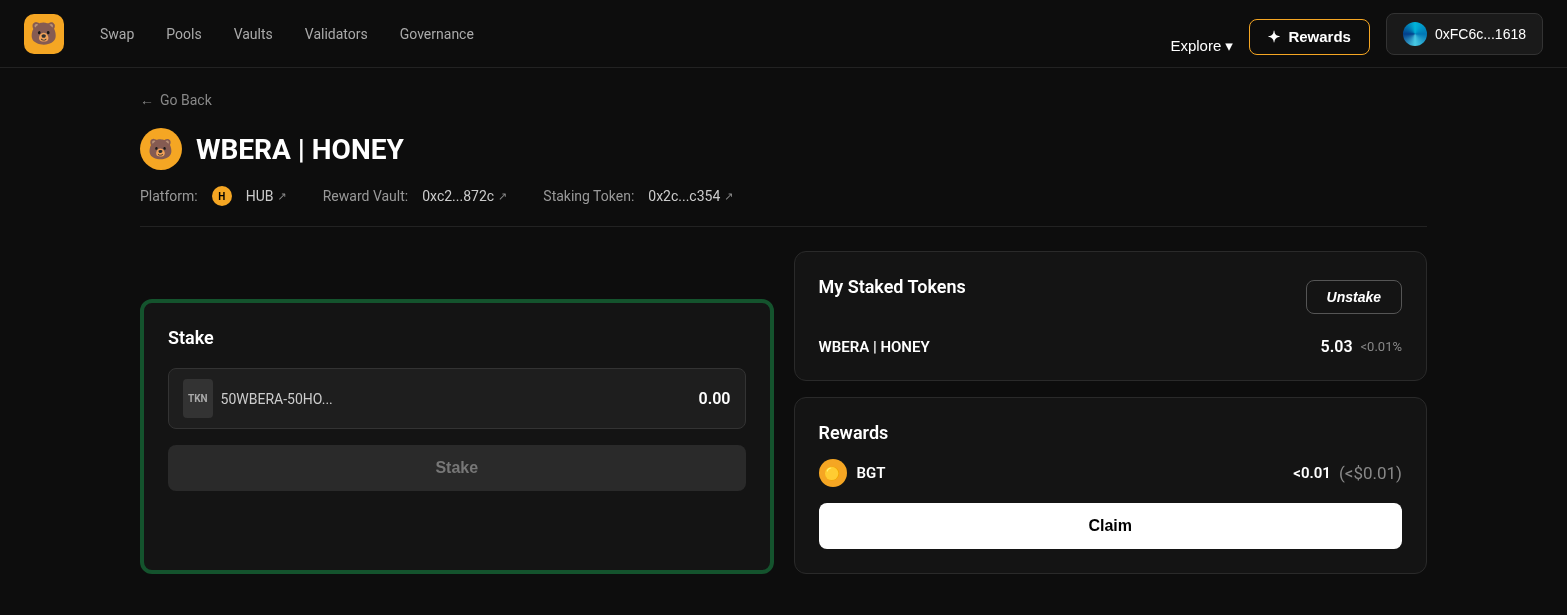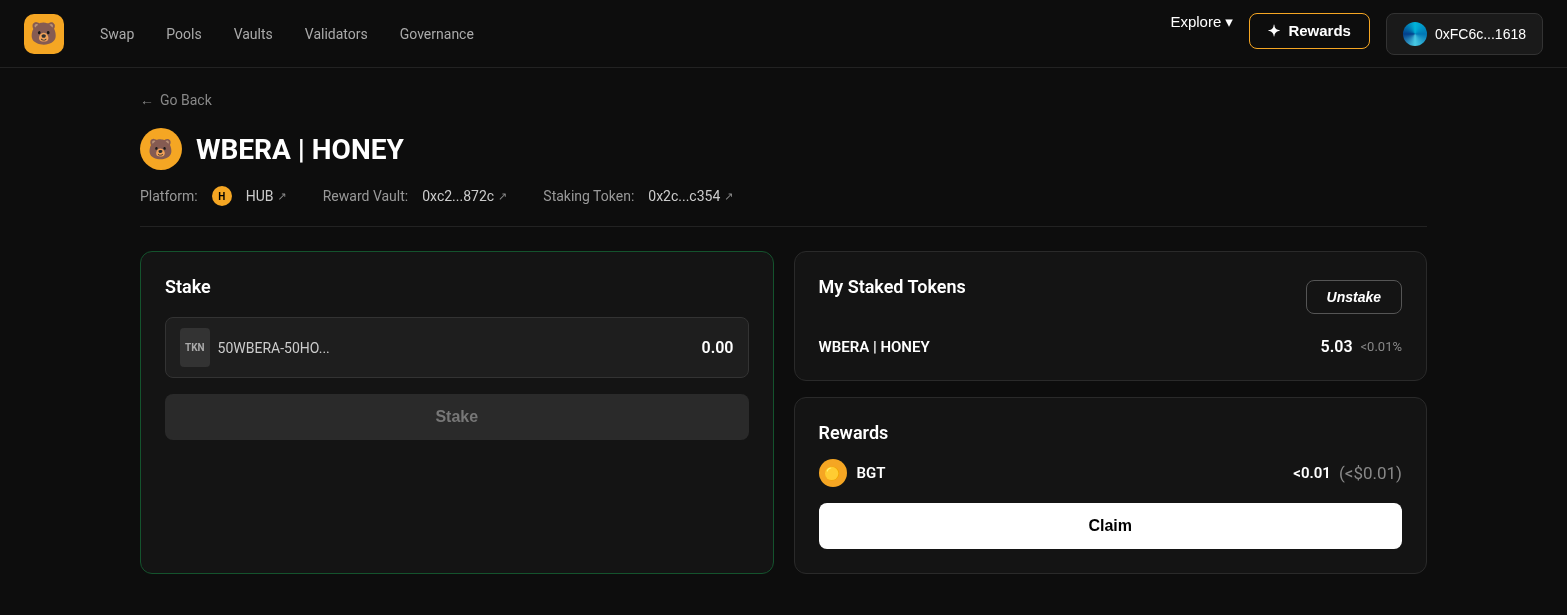--- a/index.html
+++ b/index.html
@@ -51,21 +51,21 @@
     nav a {
       color: #aaa;
       text-decoration: none;
       font-size: 14px;
       font-weight: 400;
       cursor: pointer;
     }
 
     .header-right {
       display: flex;
-      align-items: flex-start;
+      align-items: flex-end;
       gap: 16px;
     }
 
     .explore-btn {
       display: flex;
       align-items: center;
       gap: 4px;
       color: #ccc;
       font-size: 15px;
       cursor: pointer;
@@ -193,23 +193,24 @@
 
     
     .cards-grid {
       display: grid;
       grid-template-columns: 1fr 1fr;
       gap: 20px;
     }
 
     .card {
       background: #141414;
-      border: 1px solid #14532d;
+      border: 4px solid #14532d;
       border-radius: 12px;
       padding: 24px;
+      margin-top: 48px;
     }
 
     .card-title {
       font-size: 18px;
       font-weight: 600;
       color: #fff;
       margin-bottom: 20px;
     }
 
     

